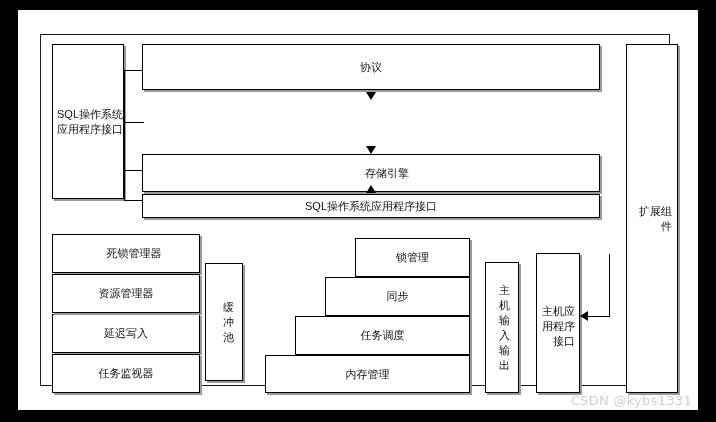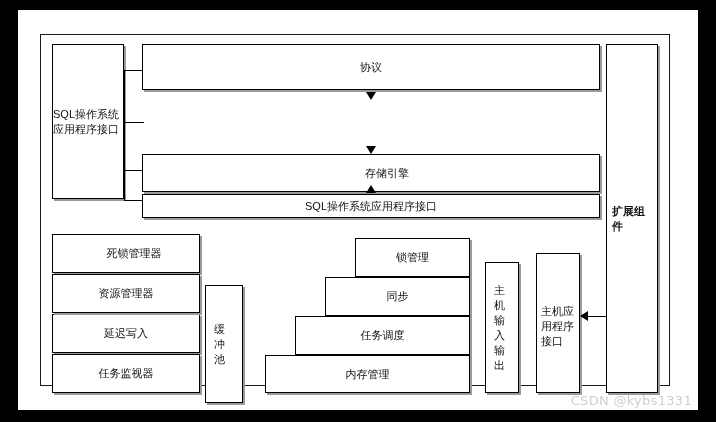--- a/index.html
+++ b/index.html
@@ -14,21 +14,21 @@
 
   
   #container{position:absolute;left:22px;top:24px;width:630px;height:352px;
              border:1px solid #1a1a1a;background:#fff;box-sizing:border-box;}
 
   
   .bx{position:absolute;box-sizing:border-box;background:#fff;
       border:1px solid #000;
       box-shadow:2px 2px 0 0 #9a9a9a;
       display:flex;align-items:center;justify-content:center;
-      color:#111;font-size:11px;line-height:15px;text-align:left;}
+      color:#111;font-size:11px;line-height:15px;text-align:right;}
   .bx.vert{flex-direction:column;}
   .bx span{display:block;white-space:pre-line;}
 
   
   .ln{position:absolute;background:#000;}
   .vl{width:1px;}
   .hl{height:1px;}
   .arrow-d{position:absolute;width:0;height:0;
            border-left:5px solid transparent;border-right:5px solid transparent;
            border-top:8px solid #000;}
@@ -86,21 +86,21 @@
     <div class="bx" style="left:34px;top:304px;width:148px;height:39px;">
       <span>延迟写入</span>
     </div>
     <div class="bx" style="left:34px;top:264px;width:148px;height:39px;">
       <span>资源管理器</span>
     </div>
     <div class="bx" style="left:34px;top:344px;width:148px;height:39px;">
       <span>任务监视器</span>
     </div>
 
-    <div class="bx vert" style="left:187px;top:275px;width:38px;height:118px;">
+    <div class="bx vert" style="left:187px;top:253px;width:38px;height:118px;">
       <span style="white-space:normal;width:20px;">缓冲池</span>
     </div>
 
     <div class="bx" style="left:337px;top:228px;width:115px;height:39px;">
       <span>锁管理</span>
     </div>
     <div class="bx" style="left:307px;top:267px;width:145px;height:39px;">
       <span>同步</span>
     </div>
     <div class="bx" style="left:277px;top:306px;width:175px;height:39px;">
@@ -115,21 +115,21 @@
     </div>
 
     <div class="bx vert" style="left:518px;top:243px;width:44px;height:140px;">
       <span style="white-space:normal;width:34px;margin-top:6px;">主机应用程序接口</span>
     </div>
 
     <div class="ln vl" style="left:591px;top:244px;width:1px;height:62px;"></div>
     <div class="ln hl" style="left:570px;top:306px;width:22px;height:1px;"></div>
     <div class="arrow-l" style="left:562px;top:301px;"></div>
 
-    <div class="bx vert" style="left:588px;top:34px;width:52px;height:349px;font-weight:bold;">
+    <div class="bx vert" style="left:608px;top:34px;width:52px;height:349px;">
       <span style="white-space:normal;width:40px;">扩展组件</span>
     </div>
 
     <div class="ln vl" style="left:652px;top:24px;width:1px;height:0px;"></div>
 
     <div id="wm">CSDN @kybs1331</div>
   </div>
 </div>
 
 </body></html>

